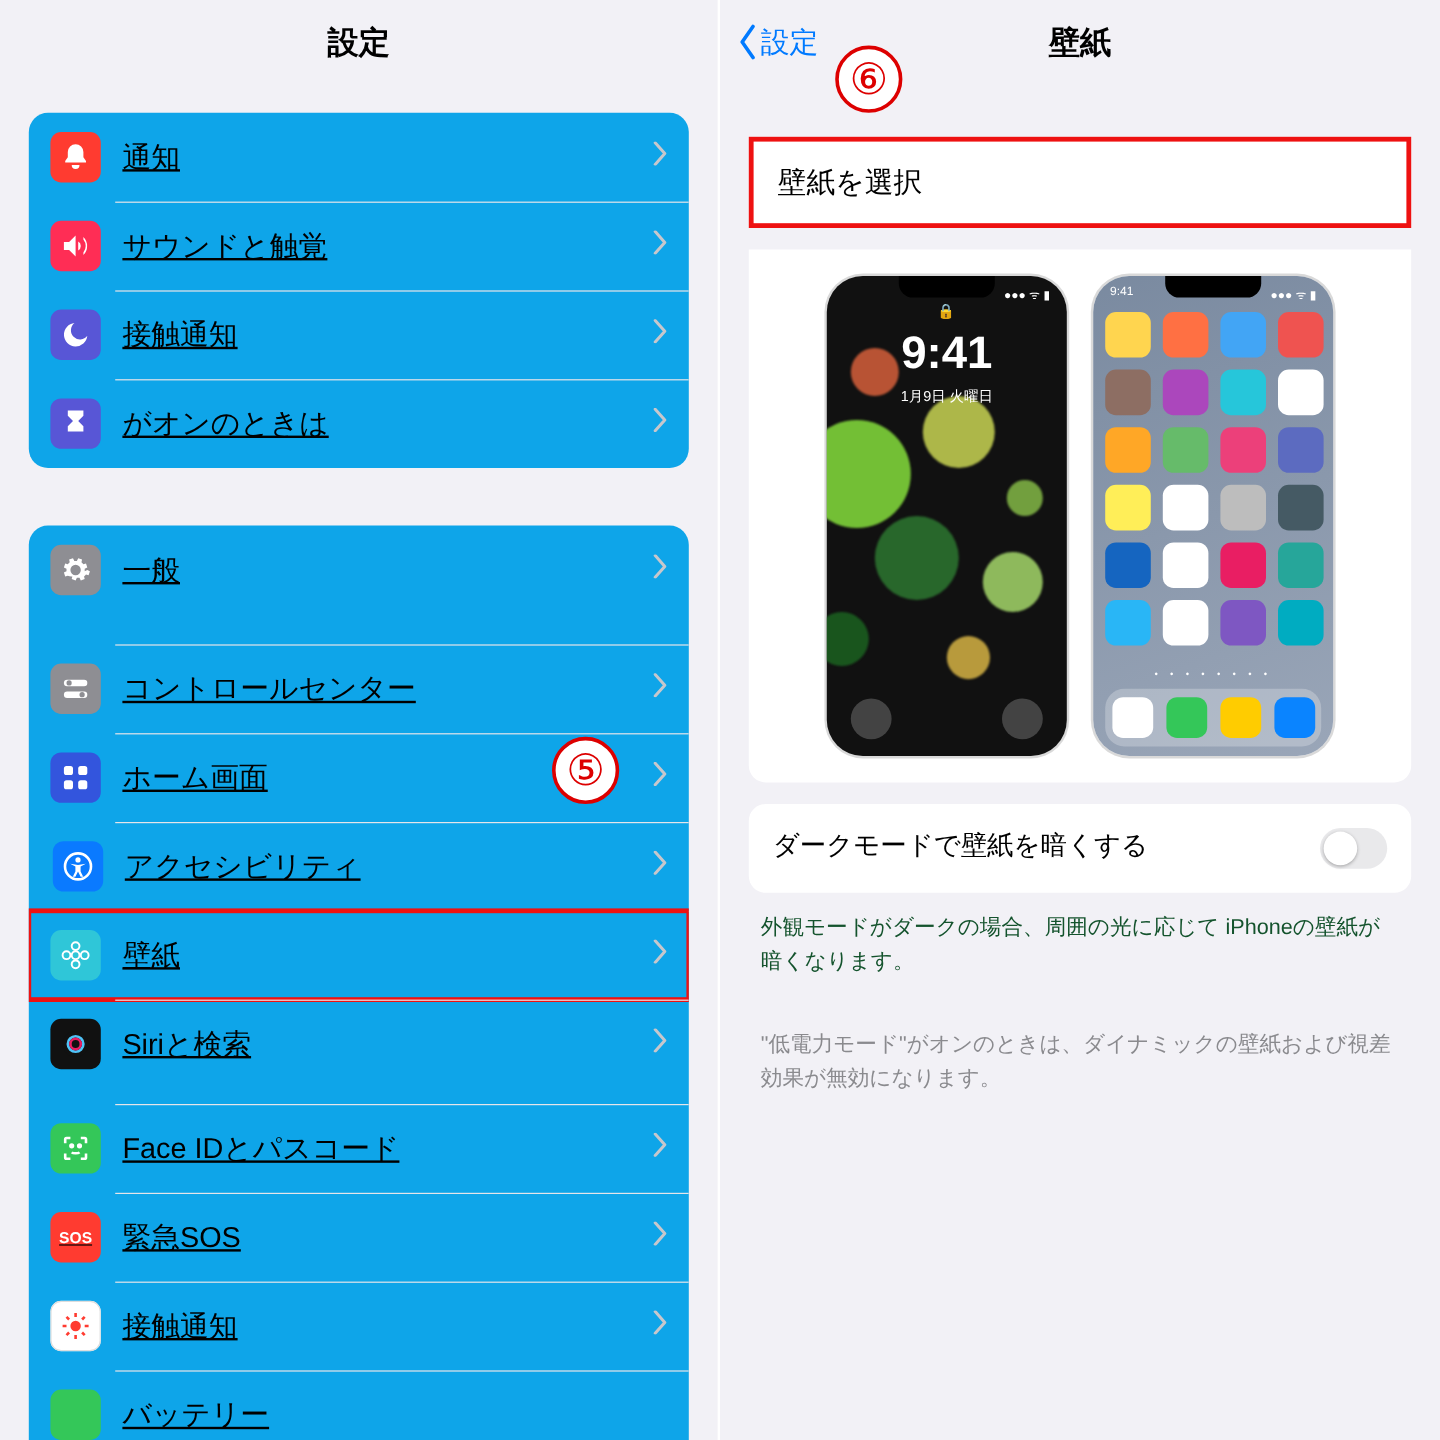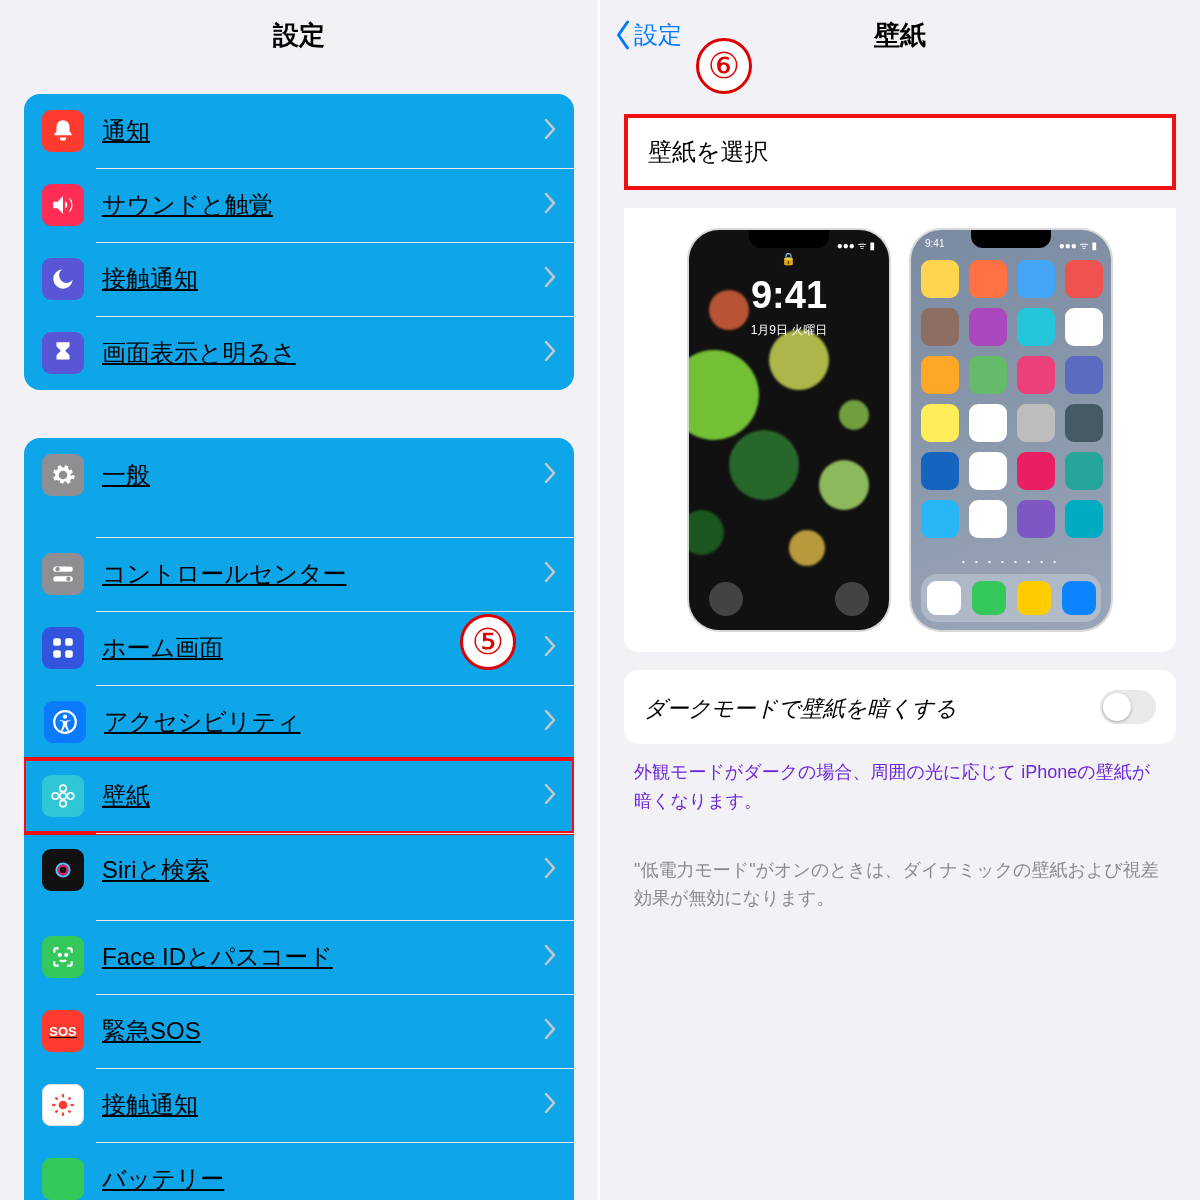--- a/index.html
+++ b/index.html
@@ -71,26 +71,26 @@
   .home{ background:linear-gradient(160deg,#7a8aa0,#9aa6b8); }
   .home .grid{position:absolute;top:30px;left:10px;right:10px;display:grid;grid-template-columns:repeat(4,1fr);gap:10px;}
   .home .app{width:38px;height:38px;border-radius:9px;background:#fff;margin:0 auto;position:relative;}
   .home .app::after{content:"";position:absolute;inset:0;border-radius:9px;}
   .home .dots{position:absolute;bottom:64px;left:0;right:0;text-align:center;color:#fff;font-size:8px;letter-spacing:4px;}
   .home .dock{position:absolute;bottom:8px;left:10px;right:10px;height:48px;border-radius:16px;background:rgba(255,255,255,.25);display:flex;justify-content:space-around;align-items:center;}
   .home .dock .app{width:34px;height:34px;}
 
   .dark-row{
     margin:18px 24px 0 24px; background:#fff; border-radius:14px;
-    padding:20px 20px; display:flex; align-items:flex-end; font-size:22px;font-style:italic;
+    padding:20px 20px; display:flex; align-items:flex-start; font-size:22px;
   }
   .dark-row .label{flex:1;}
   .toggle{width:56px;height:34px;border-radius:17px;background:#e9e9eb;position:relative;}
   .toggle::after{content:"";position:absolute;left:3px;top:3px;width:28px;height:28px;border-radius:50%;background:#fff;box-shadow:0 1px 3px rgba(0,0,0,.3);}
-  .footer{margin:14px 34px 0 34px; color:#6d28d9; font-size:18px; line-height:1.6;}
+  .footer{margin:14px 34px 0 34px; color:#14532d; font-size:18px; line-height:1.6;}
   .footer2{margin:40px 34px 0 34px; color:#8a8a8e; font-size:18px; line-height:1.6;}
   .icon svg{width:26px;height:26px;}
 </style>
 </head>
 <body>
 
 <div class="pane left">
   <div class="nav">
     <span>設定</span>
   </div>
@@ -128,21 +128,21 @@
           <span class="chev"><svg viewBox="0 0 12 20">
               <path d="M2 1 L10 10 L2 19" stroke="#c7c7cc" stroke-width="2.5" fill="none" stroke-linecap="round" stroke-linejoin="round"></path>
             </svg></span>
         </div>
         <div class="row" style="position: relative;">
           <div class="icon" style="background: rgb(88, 86, 214);">
             <svg viewBox="0 0 24 24" fill="#fff">
               <path d="M6 2h12v4l-4 4 4 4v4H6v-4l4-4-4-4V2z"></path>
             </svg>
           </div>
-          <span class="label">画面表示と明るさ</span>
+          <span class="label">がオンのときは</span>
           <span class="chev"><svg viewBox="0 0 12 20">
               <path d="M2 1 L10 10 L2 19" stroke="#c7c7cc" stroke-width="2.5" fill="none" stroke-linecap="round" stroke-linejoin="round"></path>
             </svg></span>
         </div>
       </div>
       <div class="group" style="margin-top: 48px;">
         <div class="row" style="position: relative; justify-content: space-between;">
           <div class="icon" style="background: rgb(142, 142, 147);">
             <svg viewBox="0 0 24 24" fill="#fff">
               <path d="M12 8a4 4 0 100 8 4 4 0 000-8zm9 4l2 1-1 3-2-.5a8 8 0 01-1.5 1.5l.5 2-3 1-1-2h-2l-1 2-3-1 .5-2A8 8 0 016 16.5L4 17l-1-3 2-1v-2l-2-1 1-3 2 .5A8 8 0 017.5 6L7 4l3-1 1 2h2l1-2 3 1-.5 2A8 8 0 0118 7.5l2-.5 1 3-2 1v2z"></path>

